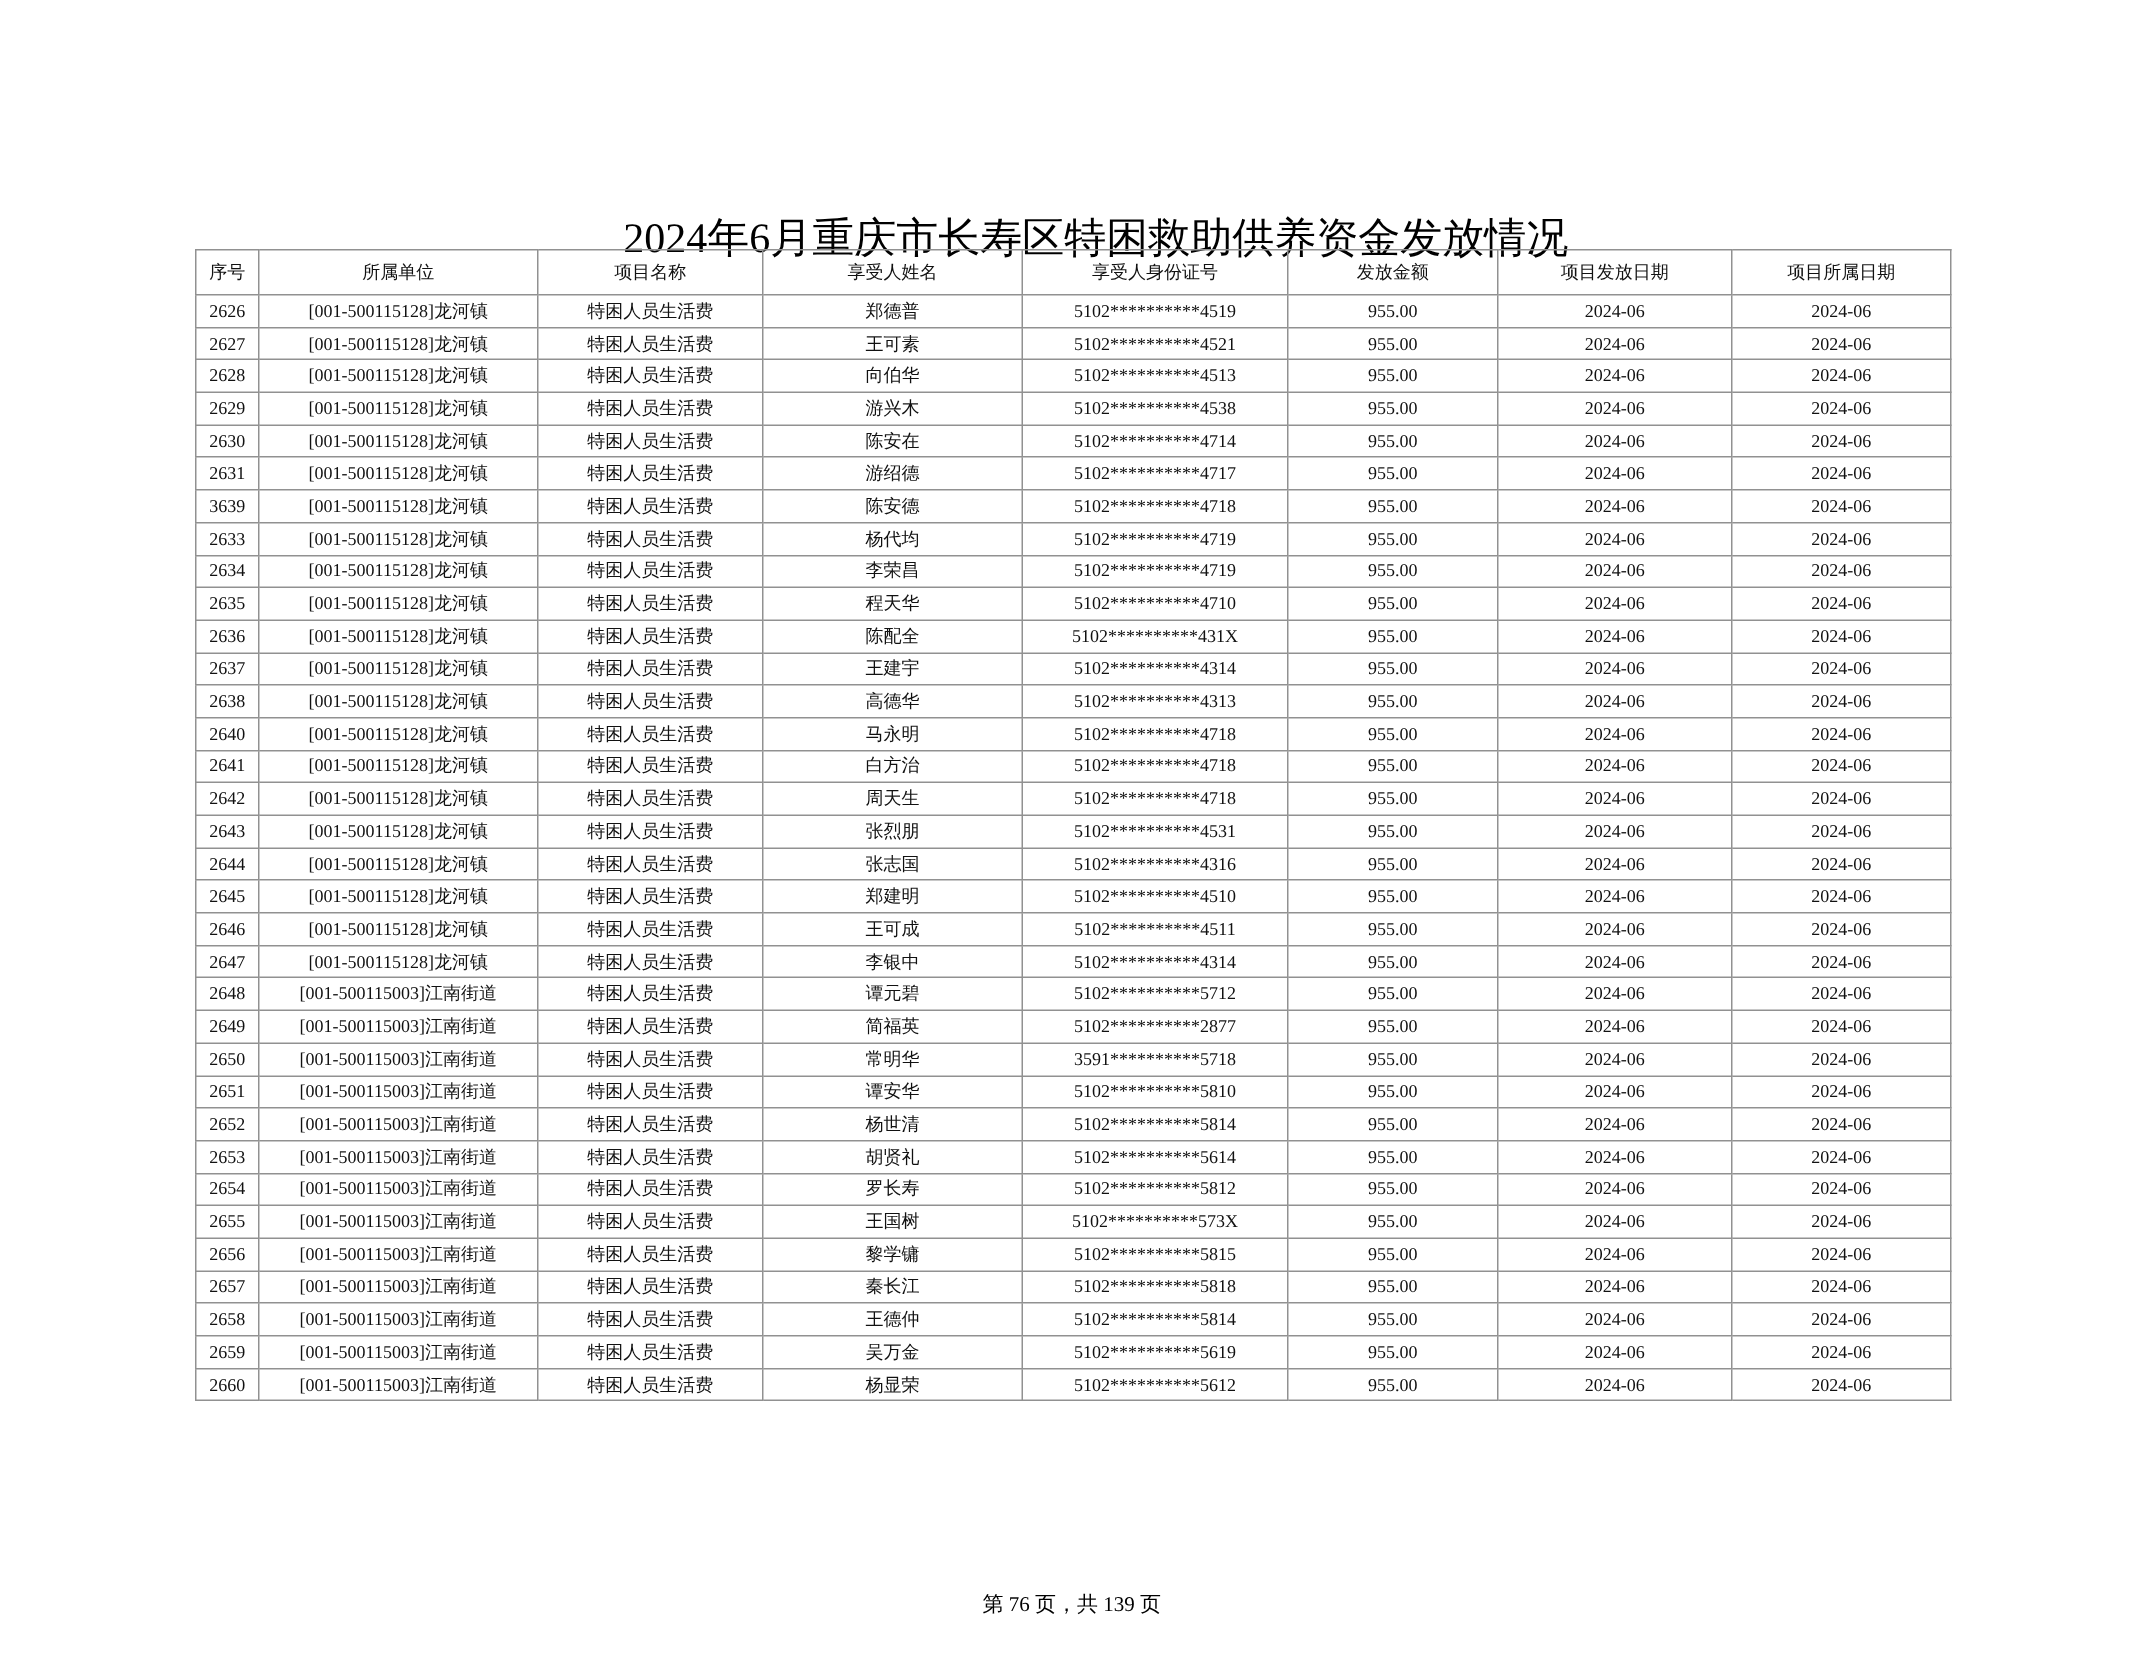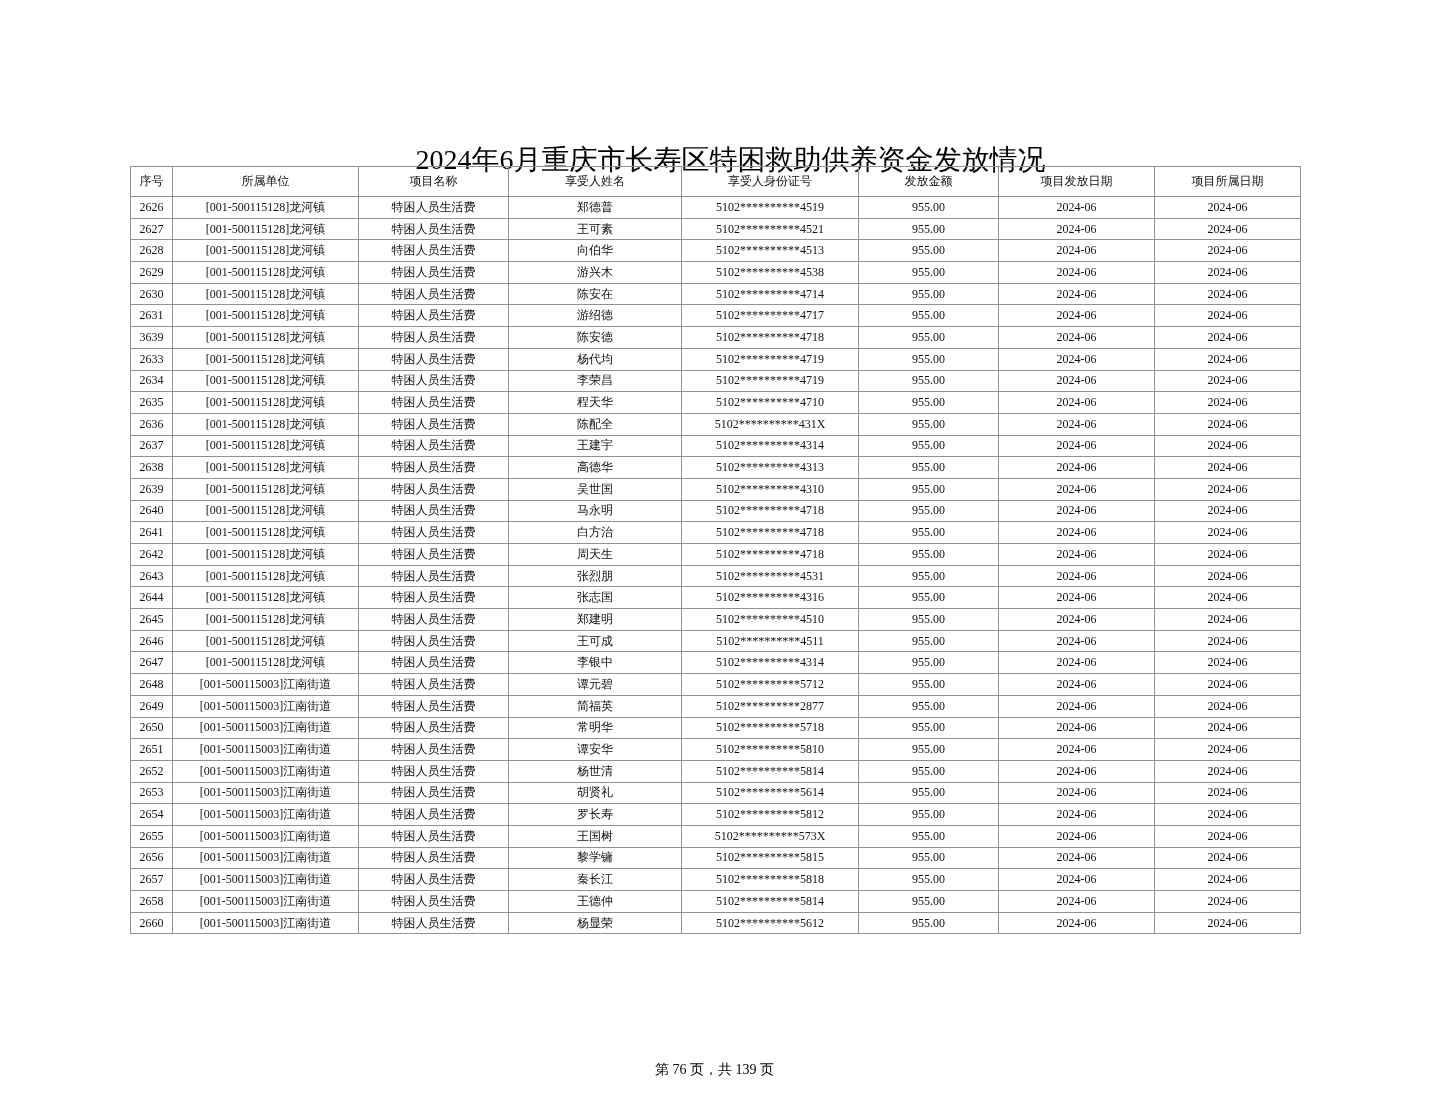--- a/index.html
+++ b/index.html
@@ -229,30 +229,20 @@
     <td>2638</td>
     <td>[001-500115128]龙河镇</td>
     <td>特困人员生活费</td>
     <td>高德华</td>
     <td>5102**********4313</td>
     <td>955.00</td>
     <td>2024-06</td>
     <td>2024-06</td>
   </tr>
 
-  <tr class="data-row">
-    <td>2639</td>
-    <td>[001-500115128]龙河镇</td>
-    <td>特困人员生活费</td>
-    <td>吴世国</td>
-    <td>5102**********4310</td>
-    <td>955.00</td>
-    <td>2024-06</td>
-    <td>2024-06</td>
-  </tr>
 
   <tr class="data-row">
     <td>2640</td>
     <td>[001-500115128]龙河镇</td>
     <td>特困人员生活费</td>
     <td>马永明</td>
     <td>5102**********4718</td>
     <td>955.00</td>
     <td>2024-06</td>
     <td>2024-06</td>
@@ -355,21 +345,21 @@
     <td>955.00</td>
     <td>2024-06</td>
     <td>2024-06</td>
   </tr>
 
   <tr class="data-row">
     <td>2650</td>
     <td>[001-500115003]江南街道</td>
     <td>特困人员生活费</td>
     <td>常明华</td>
-    <td>5102**********5718</td>
+    <td>3591**********5718</td>
     <td>955.00</td>
     <td>2024-06</td>
     <td>2024-06</td>
   </tr>
 
   <tr class="data-row">
     <td>2651</td>
     <td>[001-500115003]江南街道</td>
     <td>特困人员生活费</td>
     <td>谭安华</td>
@@ -449,20 +439,30 @@
     <td>2658</td>
     <td>[001-500115003]江南街道</td>
     <td>特困人员生活费</td>
     <td>王德仲</td>
     <td>5102**********5814</td>
     <td>955.00</td>
     <td>2024-06</td>
     <td>2024-06</td>
   </tr>
 
+  <tr class="data-row">
+    <td>2659</td>
+    <td>[001-500115003]江南街道</td>
+    <td>特困人员生活费</td>
+    <td>吴万金</td>
+    <td>5102**********5619</td>
+    <td>955.00</td>
+    <td>2024-06</td>
+    <td>2024-06</td>
+  </tr>
 
   <tr class="data-row">
     <td>2660</td>
     <td>[001-500115003]江南街道</td>
     <td>特困人员生活费</td>
     <td>杨显荣</td>
     <td>5102**********5612</td>
     <td>955.00</td>
     <td>2024-06</td>
     <td>2024-06</td>

